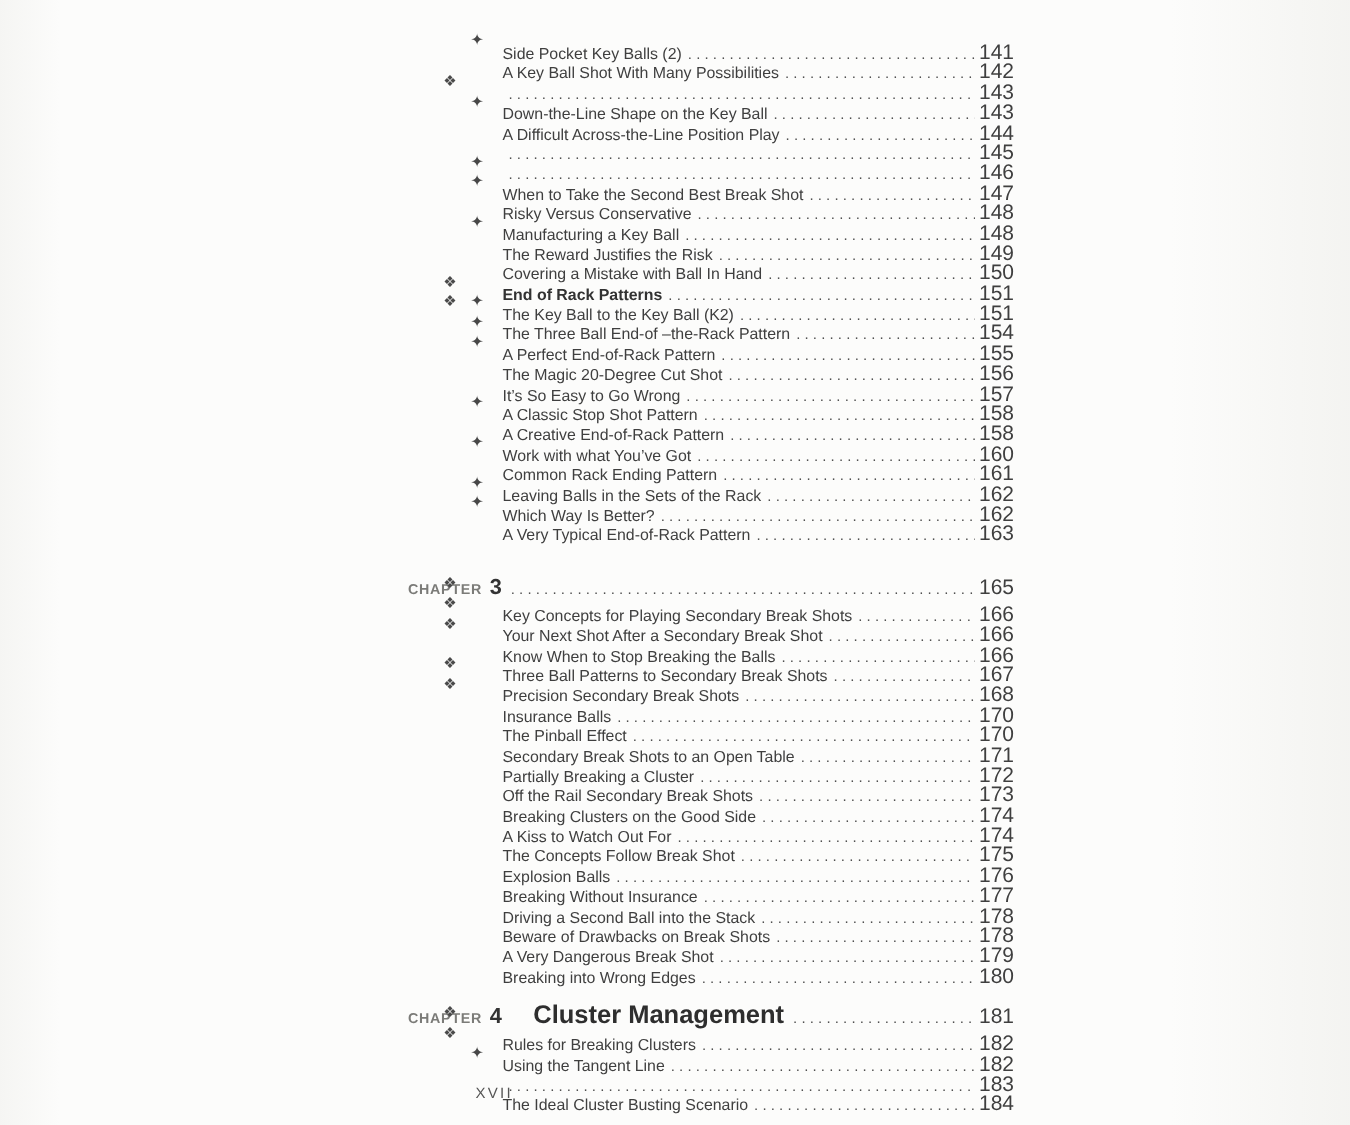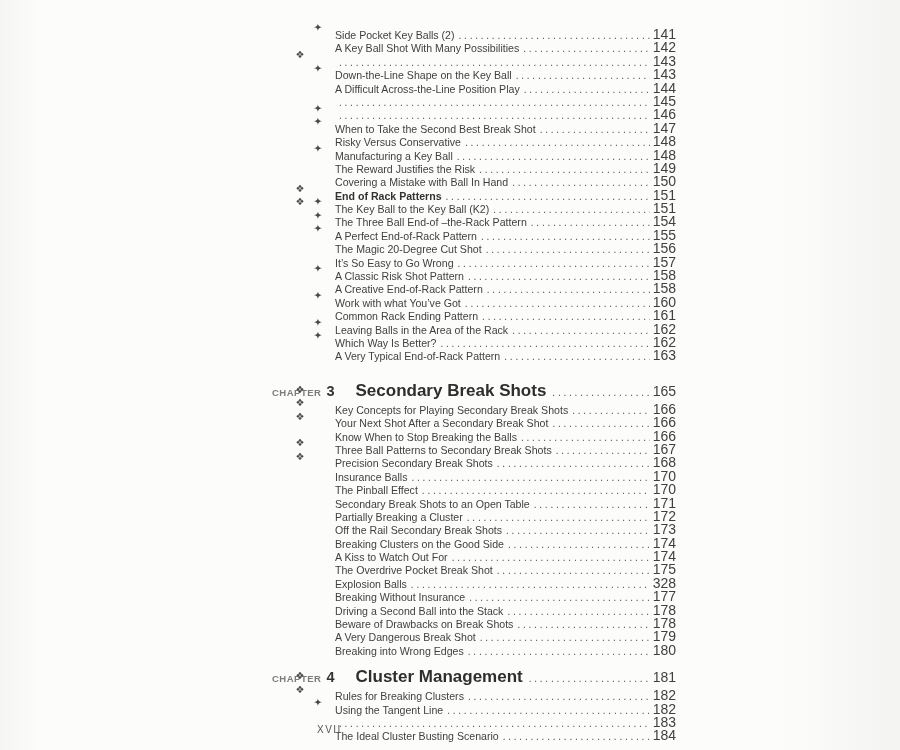--- a/index.html
+++ b/index.html
@@ -154,21 +154,21 @@
         <span class="title">The Magic 20-Degree Cut Shot</span>
         <span class="leader">. . . . . . . . . . . . . . . . . . . . . . . . . . . . . . . . . . . . . . . . . . . . . . . . . . . . . . . . . . . . . . . . . . . . . . . . . . . . . . . . . . . . . . . . . . . . . . . . . . . . . . . . . . . . . . . . . . . . . . . . . . . . . . . . . . . . . . . . . . . . . . . . . . . . . . . . . . . . . . . . . . . . . . . . . . . . . . . . . . . . . . . . . . . . . . . . . . . . . . . . </span>
         <span class="pg">156</span>
       </div>
       <div class="row">
         <span class="title">It’s So Easy to Go Wrong</span>
         <span class="leader">. . . . . . . . . . . . . . . . . . . . . . . . . . . . . . . . . . . . . . . . . . . . . . . . . . . . . . . . . . . . . . . . . . . . . . . . . . . . . . . . . . . . . . . . . . . . . . . . . . . . . . . . . . . . . . . . . . . . . . . . . . . . . . . . . . . . . . . . . . . . . . . . . . . . . . . . . . . . . . . . . . . . . . . . . . . . . . . . . . . . . . . . . . . . . . . . . . . . . . . . </span>
         <span class="pg">157</span>
       </div>
       <div class="row">
-        <span class="title">A Classic Risk Shot Pattern</span>
+        <span class="title">A Classic Stop Shot Pattern</span>
         <span class="leader">. . . . . . . . . . . . . . . . . . . . . . . . . . . . . . . . . . . . . . . . . . . . . . . . . . . . . . . . . . . . . . . . . . . . . . . . . . . . . . . . . . . . . . . . . . . . . . . . . . . . . . . . . . . . . . . . . . . . . . . . . . . . . . . . . . . . . . . . . . . . . . . . . . . . . . . . . . . . . . . . . . . . . . . . . . . . . . . . . . . . . . . . . . . . . . . . . . . . . . . . </span>
         <span class="pg">158</span>
       </div>
       <div class="row">
         <span class="m2">✦</span>
         <span class="title">A Creative End-of-Rack Pattern</span>
         <span class="leader">. . . . . . . . . . . . . . . . . . . . . . . . . . . . . . . . . . . . . . . . . . . . . . . . . . . . . . . . . . . . . . . . . . . . . . . . . . . . . . . . . . . . . . . . . . . . . . . . . . . . . . . . . . . . . . . . . . . . . . . . . . . . . . . . . . . . . . . . . . . . . . . . . . . . . . . . . . . . . . . . . . . . . . . . . . . . . . . . . . . . . . . . . . . . . . . . . . . . . . . . </span>
         <span class="pg">158</span>
       </div>
       <div class="row">
@@ -176,40 +176,39 @@
         <span class="leader">. . . . . . . . . . . . . . . . . . . . . . . . . . . . . . . . . . . . . . . . . . . . . . . . . . . . . . . . . . . . . . . . . . . . . . . . . . . . . . . . . . . . . . . . . . . . . . . . . . . . . . . . . . . . . . . . . . . . . . . . . . . . . . . . . . . . . . . . . . . . . . . . . . . . . . . . . . . . . . . . . . . . . . . . . . . . . . . . . . . . . . . . . . . . . . . . . . . . . . . . </span>
         <span class="pg">160</span>
       </div>
       <div class="row">
         <span class="m2">✦</span>
         <span class="title">Common Rack Ending Pattern</span>
         <span class="leader">. . . . . . . . . . . . . . . . . . . . . . . . . . . . . . . . . . . . . . . . . . . . . . . . . . . . . . . . . . . . . . . . . . . . . . . . . . . . . . . . . . . . . . . . . . . . . . . . . . . . . . . . . . . . . . . . . . . . . . . . . . . . . . . . . . . . . . . . . . . . . . . . . . . . . . . . . . . . . . . . . . . . . . . . . . . . . . . . . . . . . . . . . . . . . . . . . . . . . . . . </span>
         <span class="pg">161</span>
       </div>
       <div class="row">
-        <span class="title">Leaving Balls in the Area of the Rack</span>
+        <span class="title">Leaving Balls in the Sets of the Rack</span>
         <span class="leader">. . . . . . . . . . . . . . . . . . . . . . . . . . . . . . . . . . . . . . . . . . . . . . . . . . . . . . . . . . . . . . . . . . . . . . . . . . . . . . . . . . . . . . . . . . . . . . . . . . . . . . . . . . . . . . . . . . . . . . . . . . . . . . . . . . . . . . . . . . . . . . . . . . . . . . . . . . . . . . . . . . . . . . . . . . . . . . . . . . . . . . . . . . . . . . . . . . . . . . . . </span>
         <span class="pg">162</span>
       </div>
       <div class="row">
         <span class="m2">✦</span>
         <span class="title">Which Way Is Better?</span>
         <span class="leader">. . . . . . . . . . . . . . . . . . . . . . . . . . . . . . . . . . . . . . . . . . . . . . . . . . . . . . . . . . . . . . . . . . . . . . . . . . . . . . . . . . . . . . . . . . . . . . . . . . . . . . . . . . . . . . . . . . . . . . . . . . . . . . . . . . . . . . . . . . . . . . . . . . . . . . . . . . . . . . . . . . . . . . . . . . . . . . . . . . . . . . . . . . . . . . . . . . . . . . . . </span>
         <span class="pg">162</span>
       </div>
       <div class="row">
         <span class="m2">✦</span>
         <span class="title">A Very Typical End-of-Rack Pattern</span>
         <span class="leader">. . . . . . . . . . . . . . . . . . . . . . . . . . . . . . . . . . . . . . . . . . . . . . . . . . . . . . . . . . . . . . . . . . . . . . . . . . . . . . . . . . . . . . . . . . . . . . . . . . . . . . . . . . . . . . . . . . . . . . . . . . . . . . . . . . . . . . . . . . . . . . . . . . . . . . . . . . . . . . . . . . . . . . . . . . . . . . . . . . . . . . . . . . . . . . . . . . . . . . . . </span>
         <span class="pg">163</span>
       </div>
       <div class="chapter">
         <span class="ch-label">CHAPTER</span>
         <span class="ch-num">3</span>
-        <span class="ch-title">Secondary Break Shots</span>
         <span class="leader">. . . . . . . . . . . . . . . . . . . . . . . . . . . . . . . . . . . . . . . . . . . . . . . . . . . . . . . . . . . . . . . . . . . . . . . . . . . . . . . . . . . . . . . . . . . . . . . . . . . . . . . . . . . . . . . . . . . . . . . . . . . . . . . . . . . . . . . . . . . . . . . . . . . . . . . . . . . . . . . . . . . . . . . . . . . . . . . . . . . . . . . . . . . . . . . . . . . . . . . . </span>
         <span class="pg">165</span>
       </div>
       <div class="row">
         <span class="m1">❖</span>
         <span class="title">Key Concepts for Playing Secondary Break Shots</span>
         <span class="leader">. . . . . . . . . . . . . . . . . . . . . . . . . . . . . . . . . . . . . . . . . . . . . . . . . . . . . . . . . . . . . . . . . . . . . . . . . . . . . . . . . . . . . . . . . . . . . . . . . . . . . . . . . . . . . . . . . . . . . . . . . . . . . . . . . . . . . . . . . . . . . . . . . . . . . . . . . . . . . . . . . . . . . . . . . . . . . . . . . . . . . . . . . . . . . . . . . . . . . . . . </span>
         <span class="pg">166</span>
       </div>
       <div class="row">
@@ -265,28 +264,28 @@
         <span class="title">Breaking Clusters on the Good Side</span>
         <span class="leader">. . . . . . . . . . . . . . . . . . . . . . . . . . . . . . . . . . . . . . . . . . . . . . . . . . . . . . . . . . . . . . . . . . . . . . . . . . . . . . . . . . . . . . . . . . . . . . . . . . . . . . . . . . . . . . . . . . . . . . . . . . . . . . . . . . . . . . . . . . . . . . . . . . . . . . . . . . . . . . . . . . . . . . . . . . . . . . . . . . . . . . . . . . . . . . . . . . . . . . . . </span>
         <span class="pg">174</span>
       </div>
       <div class="row">
         <span class="title">A Kiss to Watch Out For</span>
         <span class="leader">. . . . . . . . . . . . . . . . . . . . . . . . . . . . . . . . . . . . . . . . . . . . . . . . . . . . . . . . . . . . . . . . . . . . . . . . . . . . . . . . . . . . . . . . . . . . . . . . . . . . . . . . . . . . . . . . . . . . . . . . . . . . . . . . . . . . . . . . . . . . . . . . . . . . . . . . . . . . . . . . . . . . . . . . . . . . . . . . . . . . . . . . . . . . . . . . . . . . . . . . </span>
         <span class="pg">174</span>
       </div>
       <div class="row">
-        <span class="title">The Overdrive Pocket Break Shot</span>
+        <span class="title">The Concepts Follow Break Shot</span>
         <span class="leader">. . . . . . . . . . . . . . . . . . . . . . . . . . . . . . . . . . . . . . . . . . . . . . . . . . . . . . . . . . . . . . . . . . . . . . . . . . . . . . . . . . . . . . . . . . . . . . . . . . . . . . . . . . . . . . . . . . . . . . . . . . . . . . . . . . . . . . . . . . . . . . . . . . . . . . . . . . . . . . . . . . . . . . . . . . . . . . . . . . . . . . . . . . . . . . . . . . . . . . . . </span>
         <span class="pg">175</span>
       </div>
       <div class="row">
         <span class="title">Explosion Balls</span>
         <span class="leader">. . . . . . . . . . . . . . . . . . . . . . . . . . . . . . . . . . . . . . . . . . . . . . . . . . . . . . . . . . . . . . . . . . . . . . . . . . . . . . . . . . . . . . . . . . . . . . . . . . . . . . . . . . . . . . . . . . . . . . . . . . . . . . . . . . . . . . . . . . . . . . . . . . . . . . . . . . . . . . . . . . . . . . . . . . . . . . . . . . . . . . . . . . . . . . . . . . . . . . . . </span>
-        <span class="pg">328</span>
+        <span class="pg">176</span>
       </div>
       <div class="row">
         <span class="title">Breaking Without Insurance</span>
         <span class="leader">. . . . . . . . . . . . . . . . . . . . . . . . . . . . . . . . . . . . . . . . . . . . . . . . . . . . . . . . . . . . . . . . . . . . . . . . . . . . . . . . . . . . . . . . . . . . . . . . . . . . . . . . . . . . . . . . . . . . . . . . . . . . . . . . . . . . . . . . . . . . . . . . . . . . . . . . . . . . . . . . . . . . . . . . . . . . . . . . . . . . . . . . . . . . . . . . . . . . . . . . </span>
         <span class="pg">177</span>
       </div>
       <div class="row">
         <span class="title">Driving a Second Ball into the Stack</span>
         <span class="leader">. . . . . . . . . . . . . . . . . . . . . . . . . . . . . . . . . . . . . . . . . . . . . . . . . . . . . . . . . . . . . . . . . . . . . . . . . . . . . . . . . . . . . . . . . . . . . . . . . . . . . . . . . . . . . . . . . . . . . . . . . . . . . . . . . . . . . . . . . . . . . . . . . . . . . . . . . . . . . . . . . . . . . . . . . . . . . . . . . . . . . . . . . . . . . . . . . . . . . . . . </span>
         <span class="pg">178</span>

